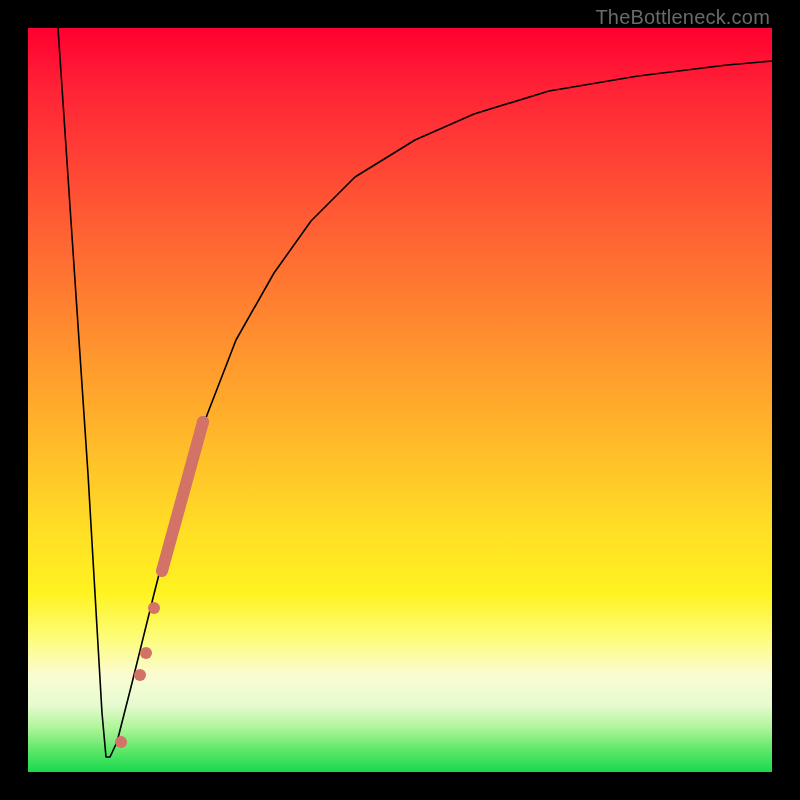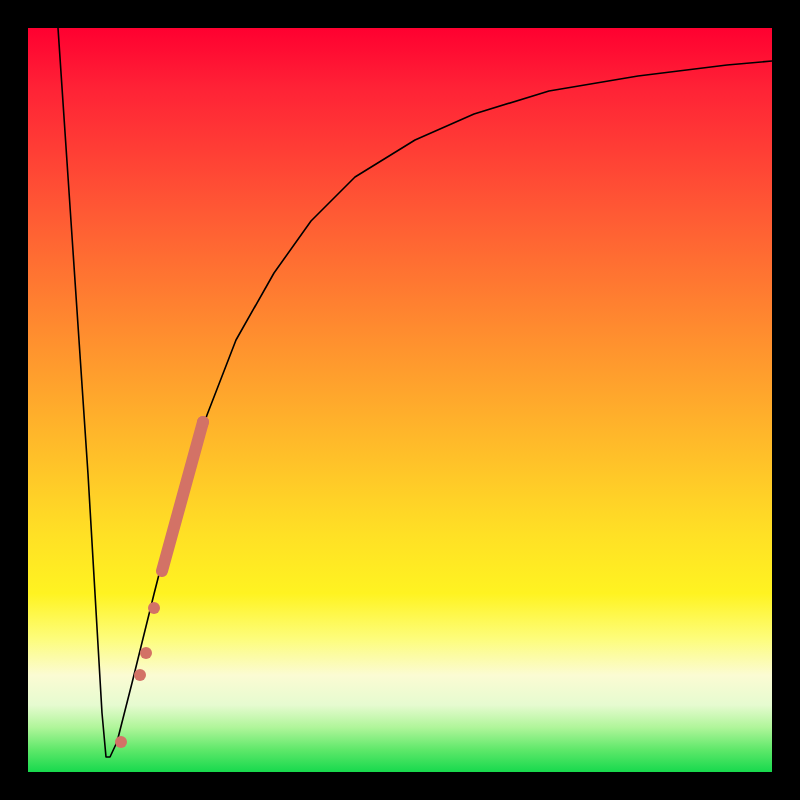--- a/index.html
+++ b/index.html
@@ -66,20 +66,21 @@
     stroke: #d37266;
     stroke-width: 12;
     stroke-linecap: round;
   }
 </style>
 </head>
 <body>
 
 <div class="frame">
 
+  <div class="credit">TheBottleneck.com</div>
 
   <div class="plot-area">
     
     <svg class="curve" width="744" height="744" viewBox="0 0 744 744">
 
       <path class="main" d="M 30 0
                L 45 223
                L 60 446
                L 74 685
                L 78 729

